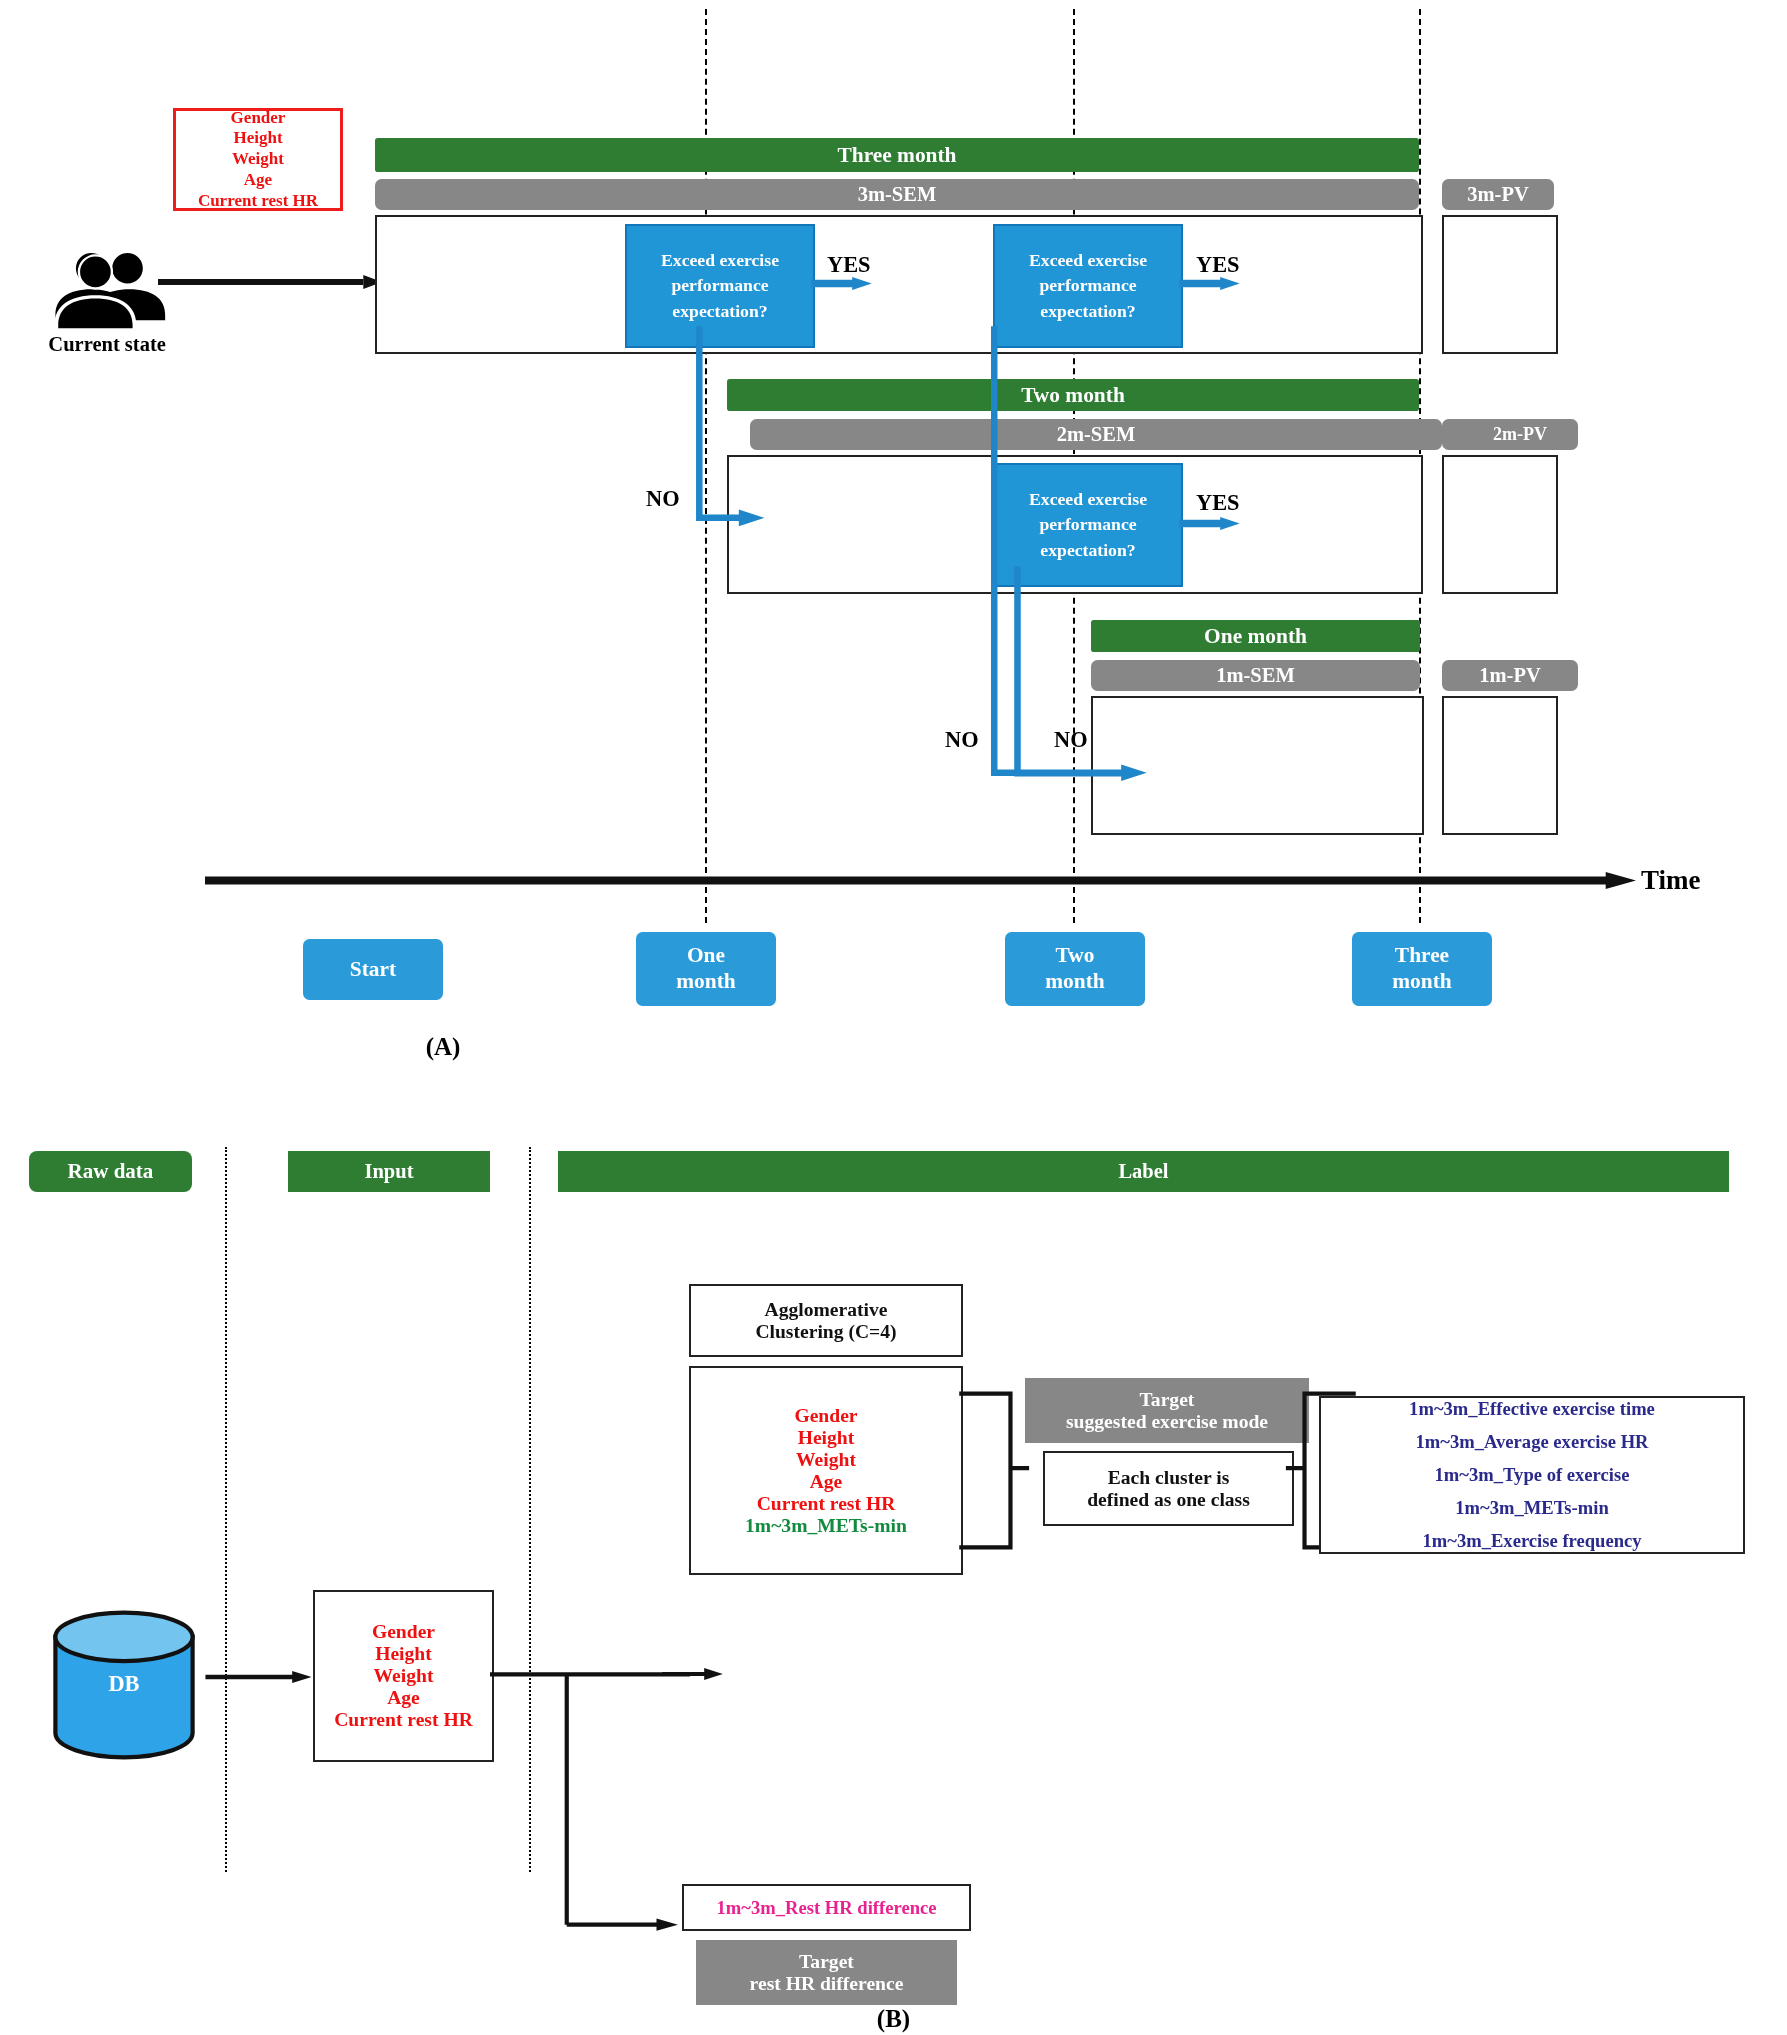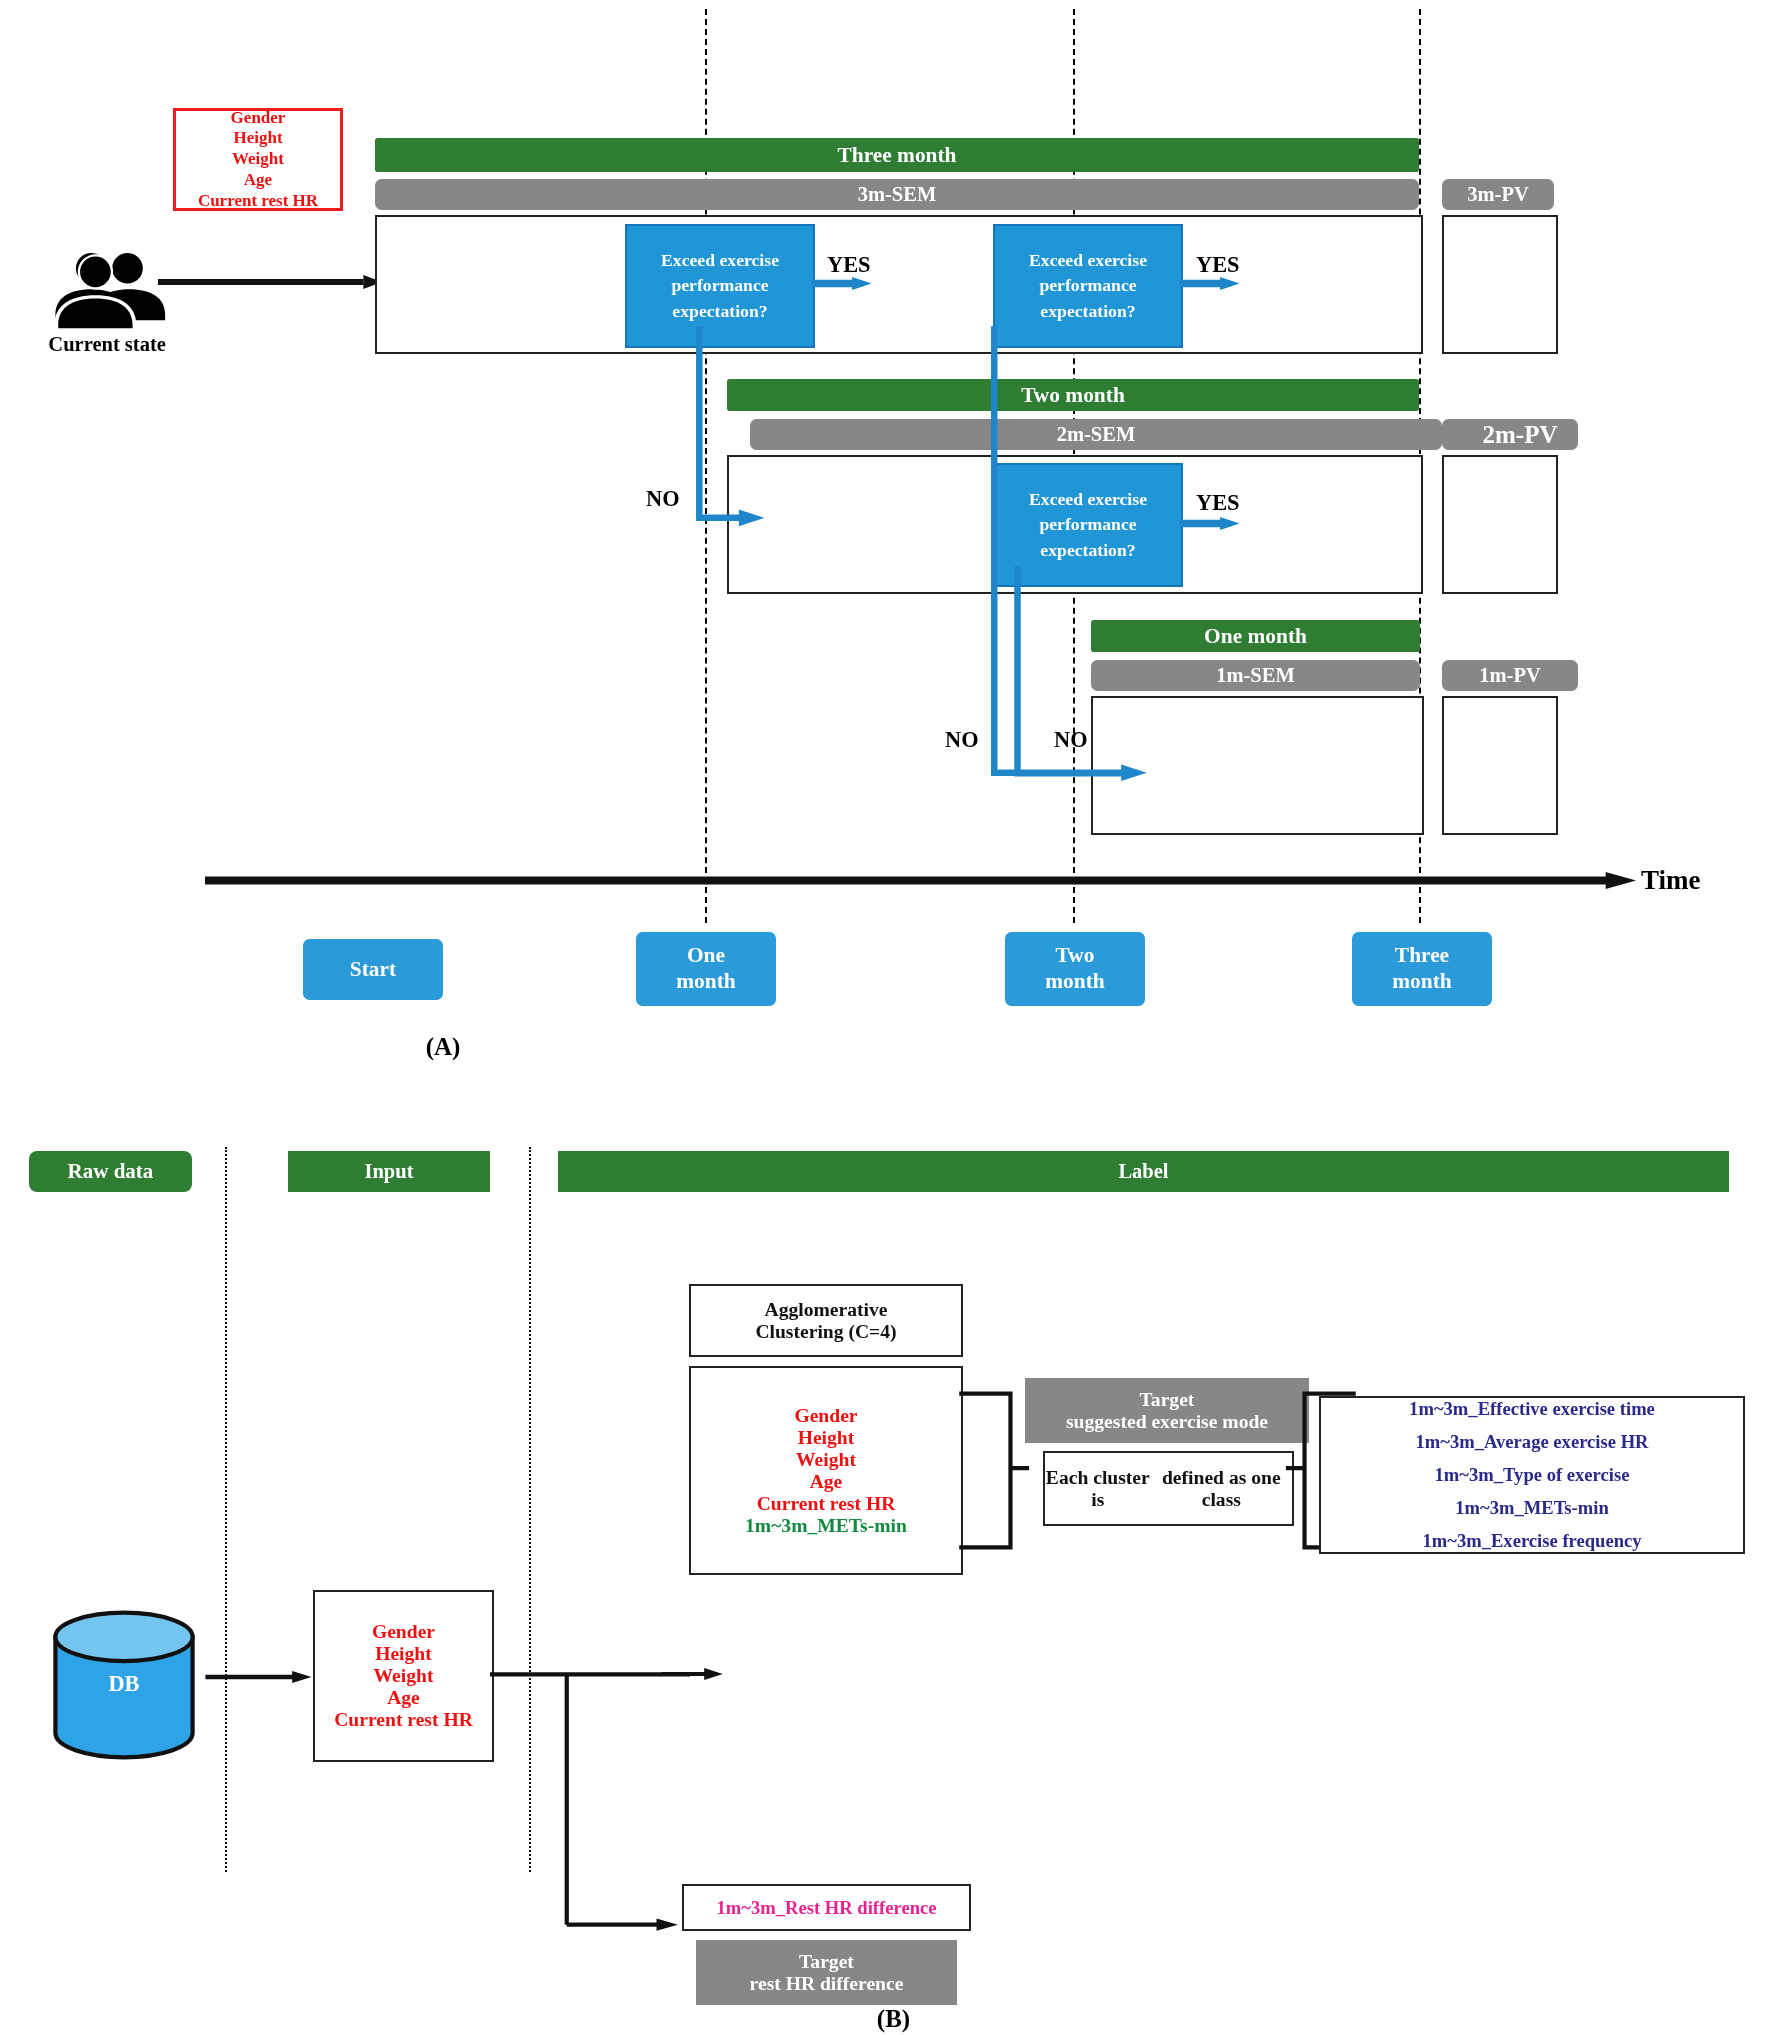--- a/index.html
+++ b/index.html
@@ -80,21 +80,21 @@
   <div class="abs lbl" style="left:1196px;top:252px;font-size:22.4px;">YES</div>
   <div class="abs" style="left:1179px;top:277px;width:61px;height:13px;">
     <svg width="61" height="13" viewBox="0 0 130 28">
         <line x1="0" y1="14" x2="90" y2="14" stroke="#1f86c9" stroke-width="16"></line>
         <polygon points="88,0 130,14 88,28" fill="#1f86c9"></polygon>
       </svg>
   </div>
 
   <div class="abs greenbar ctr" style="left:727px;top:379px;width:692px;height:32px;font-size:21.4px;">Two month</div>
   <div class="abs graybar ctr" style="left:727px;top:419px;width:692px;height:31px;font-size:20.5px;margin-left:23px;">2m-SEM</div>
-  <div class="abs graybar ctr" style="left:1442px;top:419px;width:116px;height:31px;font-size:25px;padding-left:20px;">2m-PV</div>
+  <div class="abs graybar ctr" style="left:1442px;top:419px;width:116px;height:31px;font-size:18px;padding-left:20px;">2m-PV</div>
   <div class="abs wbox" style="left:727px;top:455px;width:692px;height:135px;"></div>
   <div class="abs wbox" style="left:1442px;top:455px;width:112px;height:135px;"></div>
 
   <div class="abs bluebox ctr" style="left:993px;top:463px;width:186px;height:120px;flex-direction:column;font-size:17.7px;">
     <div>Exceed exercise</div>
     <div>performance</div>
     <div>expectation?</div>
   </div>
   <div class="abs lbl" style="left:1196px;top:490px;font-size:22.4px;">YES</div>
   <div class="abs" style="left:1179px;top:517px;width:61px;height:13px;">
@@ -226,21 +226,21 @@
       <path d="M0 10 L110 10 L110 170 L150 170 L110 170 L110 340 L0 340" fill="none" stroke="#111" stroke-width="9"></path>
     </svg>
   </div>
 
   <div class="abs ctr" style="left:1025px;top:1380px;width:0;height:0;"></div>
   <div class="abs ctr" style="left:1025px;top:259px;width:284px;height:65px;background:#878787;color:#fff;font-weight:bold;flex-direction:column;font-size:19.6px;">
     <div>Target</div>
     <div>suggested exercise mode</div>
   </div>
 
-  <div class="abs wbox ctr" style="left:1043px;top:332px;width:247px;height:71px;flex-direction:row;font-size:19.6px;font-weight:bold;color:#111;border-width:2.8px;">
+  <div class="abs wbox ctr" style="left:1043px;top:332px;width:247px;height:71px;flex-direction:column;font-size:19.6px;font-weight:bold;color:#111;border-width:2.8px;">
     <div>Each cluster is</div>
     <div>defined as one class</div>
   </div>
 
   <div class="abs" style="left:1281px;top:270px;width:75px;height:163px;">
     <svg width="75" height="163" viewBox="0 0 160 350">
       <path d="M160 10 L50 10 L50 170 L10 170 L50 170 L50 340 L160 340" fill="none" stroke="#111" stroke-width="9"></path>
     </svg>
   </div>
 

